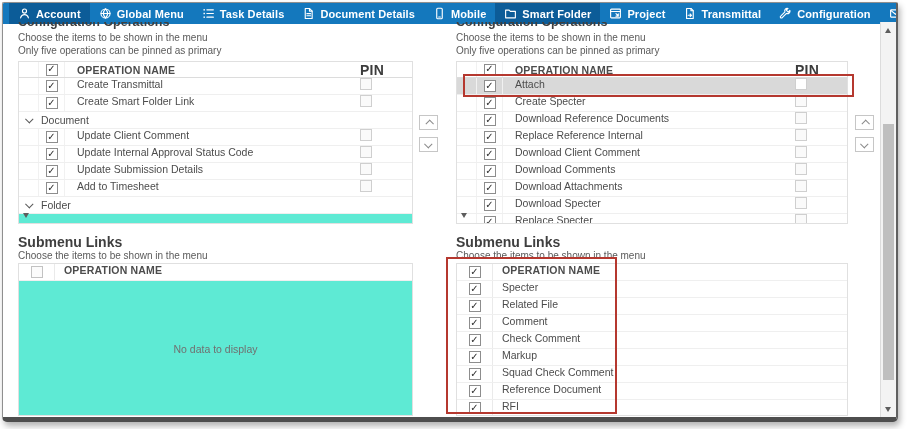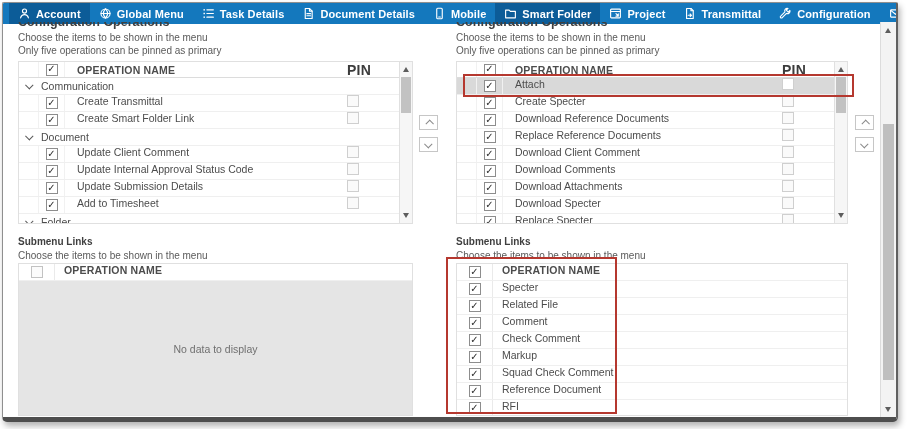--- a/index.html
+++ b/index.html
@@ -33,24 +33,24 @@
   
   .col { position:absolute; top:19px; }
   .col-left  { left:15px;  width:395px; }
   .col-right { left:453px; width:392px; }
 
   .cliptitle { height:9px; overflow:hidden; }
   .cliptitle span { display:block; margin-top:-7px; font-size:12.5px; font-weight:bold; color:#3f3f3f; }
   .sub { font-size:10px; color:#5a5a5a; line-height:13px; }
   .mt4 { margin-top:4px; }
 
-  .sectiontitle { font-size:10px; font-weight:bold; color:#3f3f3f; margin-top:11px; line-height:14px; }
-
-  
-  .tbl { border:1px solid #e0e0e0; display:flex; background:#e5e5e5; overflow:hidden; position:relative; }
+  .sectiontitle { font-size:14px; font-weight:bold; color:#3f3f3f; margin-top:11px; line-height:14px; }
+
+  
+  .tbl { border:1px solid #e0e0e0; display:flex; background:#5eead4; overflow:hidden; position:relative;flex-direction:column; }
   .tbl-main { flex:1; overflow:hidden; }
   .cfg { height:163px; }
   .sub-tbl { height:153px; margin-top:1px; }
 
   .thead { display:flex; align-items:center; height:16px; border-bottom:1px solid #dcdcdc; background:#fff; }
   .hdr { font-size:14px; font-weight:bold; color:#3c3c3c; letter-spacing:.2px; }
   .row { display:flex; align-items:flex-start; height:17px; border-bottom:1px solid #efefef; background:#fff; }
   .row.highlighted { background:var(--highlight,#d9d9d9); }
 
   .gut { width:20px; flex:none; align-self:stretch; border-right:1px solid #f1f1f1; }
@@ -216,24 +216,20 @@
       <div class="tbl-main">
         <div class="thead">
           <span class="gut"></span>
           <span class="cbcol">
               <span class="cb checked"></span>
             </span>
           <span class="namecol hdr">OPERATION NAME</span>
           <span class="pincol hdr">PIN</span>
         </div>
         <div>
-            <div class="group-row">
-              <span class="chev down"></span>
-              <span class="grouplabel">Communication</span>
-            </div>
             <div class="row item">
               <span class="gut"></span>
               <span class="cbcol">
                 <span class="cb checked"></span>
               </span>
               <span class="namecol">Create Transmittal</span>
               <span class="pincol">
                 <span class="cb pin"></span>
               </span>
             </div>
@@ -368,21 +364,21 @@
               <span class="namecol">Download Reference Documents</span>
               <span class="pincol">
                 <span class="cb pin"></span>
               </span>
             </div>
             <div class="row item">
               <span class="gut"></span>
               <span class="cbcol">
                 <span class="cb checked"></span>
               </span>
-              <span class="namecol">Replace Reference Documents</span>
+              <span class="namecol">Replace Reference Internal</span>
               <span class="pincol">
                 <span class="cb pin"></span>
               </span>
             </div>
             <div class="row item">
               <span class="gut"></span>
               <span class="cbcol">
                 <span class="cb checked"></span>
               </span>
               <span class="namecol">Download Client Comment</span>

